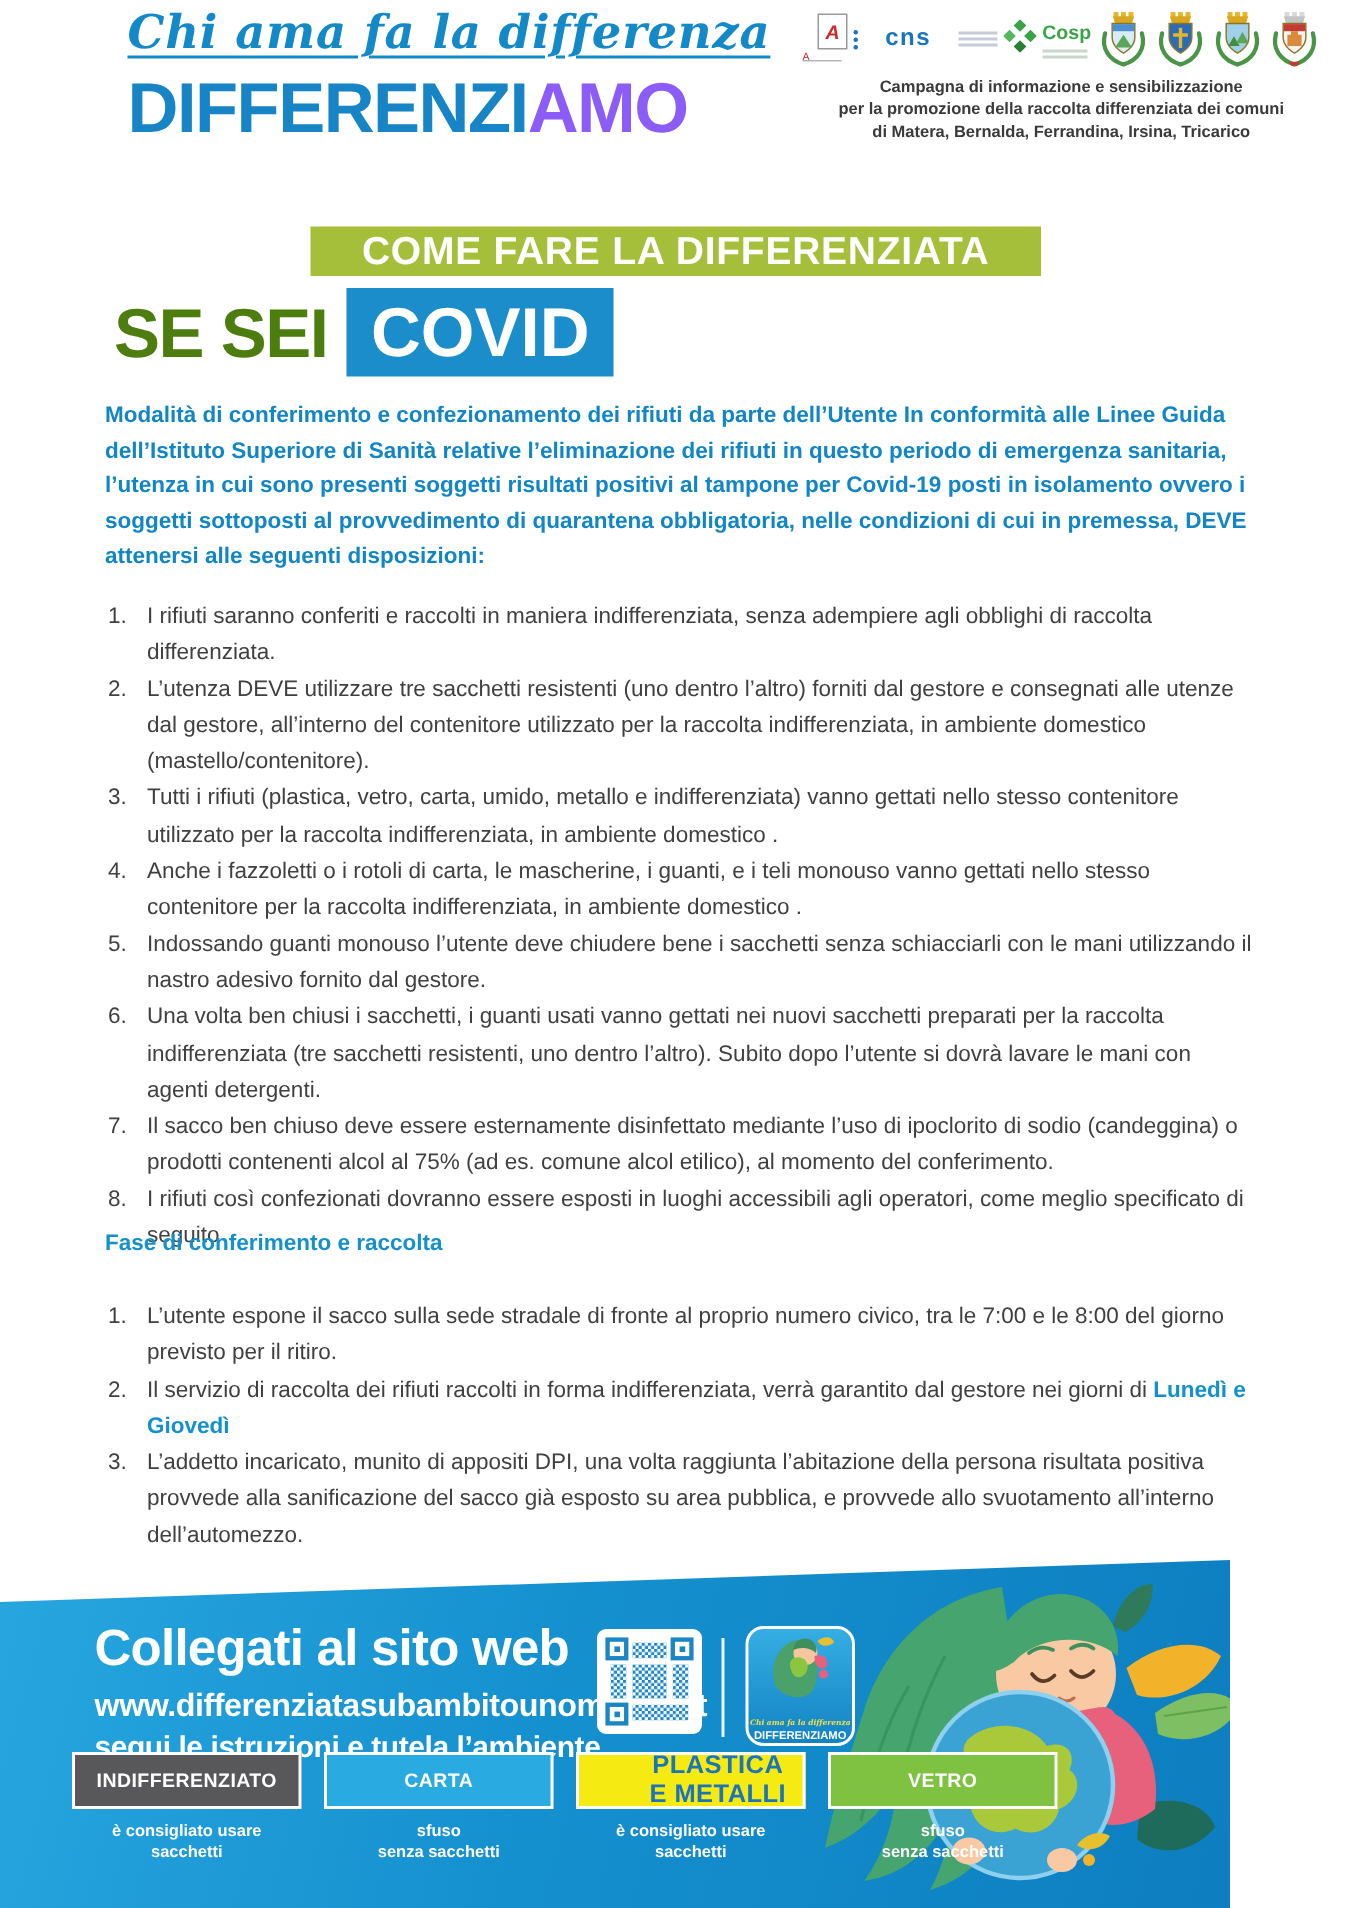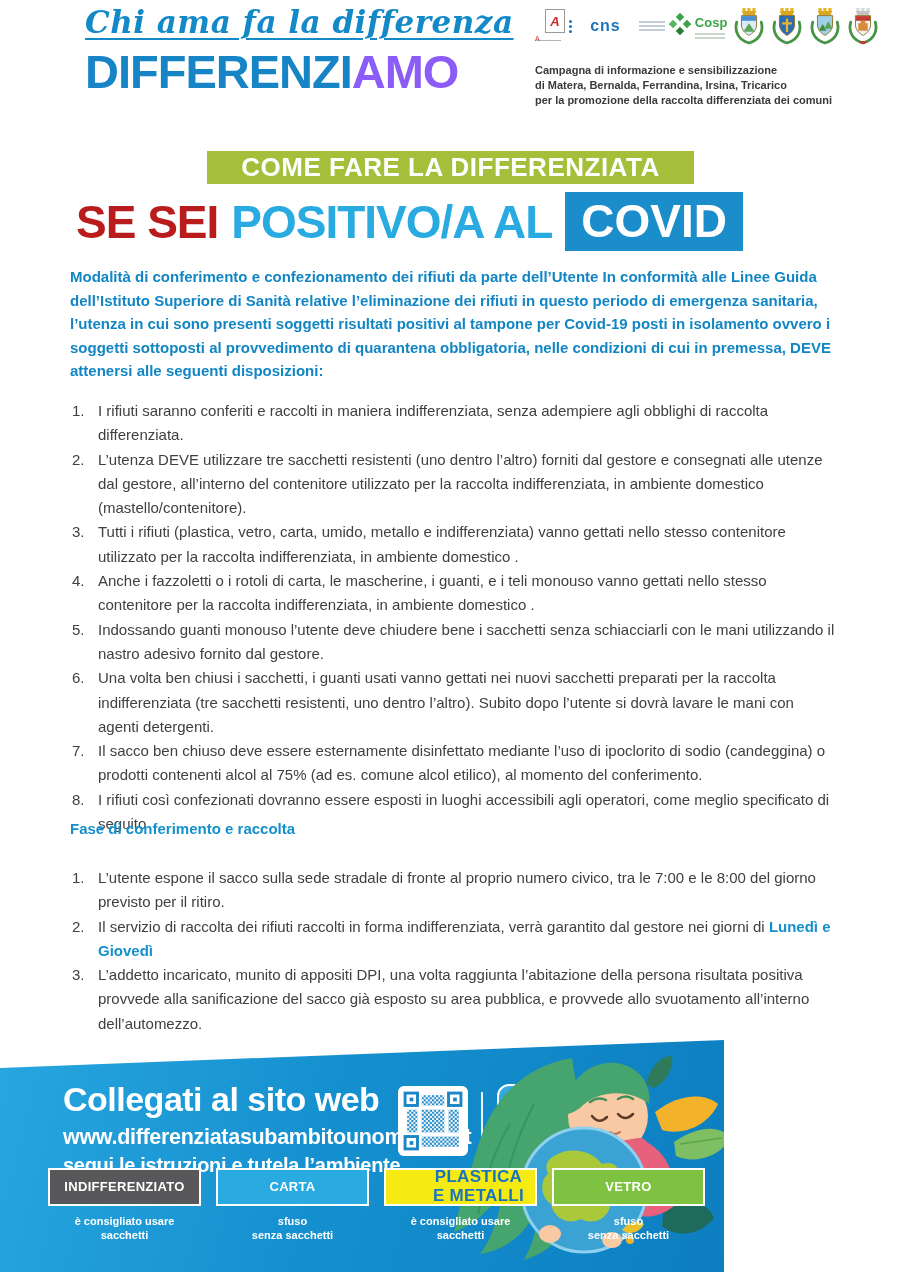--- a/index.html
+++ b/index.html
@@ -28,48 +28,48 @@
   .logo-cns { display:flex; align-items:center; gap:18px; }
   .cns-dots { display:flex; flex-direction:column; gap:2px; }
   .cns-dots i { width:3px; height:3px; background:#1b75bc; border-radius:50%; }
   .cns-text { color:#1b75bc; font-weight:bold; font-size:16px; letter-spacing:1px; }
   .cns-lines { display:flex; flex-direction:column; gap:2px; }
   .cns-lines i { width:26px; height:2px; background:#c4cdd6; }
   .logo-cosp { display:flex; align-items:flex-start; gap:4px; }
   .cosp-text { color:#3aa347; font-weight:bold; font-size:13px; line-height:1; }
   .cosp-sub { display:block; width:30px; height:2px; background:#c9d6c9; margin-top:2px; }
   .crest { display:block; }
-  .campaign { margin-top:16px; text-align:left; font-size:11px; font-weight:bold; color:#3a3a3a; line-height:1.35; }
+  .campaign { margin-top:4px; text-align:center; font-size:11px; font-weight:bold; color:#3a3a3a; line-height:1.35; }
 
   
   .banner-green {
     position:absolute; left:207px; top:151px; width:487px; height:33px;
     background:#a5bf3b; color:#ffffff; font-weight:bold; font-size:26px;
     display:flex; align-items:center; justify-content:center; letter-spacing:0.5px;
   }
   .title-line { position:absolute; left:76px; top:192px; width:760px; display:flex; align-items:center; gap:13px;
     font-weight:bold; font-size:46px; letter-spacing:-1px; line-height:1; white-space:nowrap; }
-  .t-dark { color:#b91c1c; }
+  .t-dark { color:#4d7c0f; }
   .t-light { color:#29abe2; }
   .covid-box { background:#1b8dca; color:#ffffff; padding:6px 16px 7px; letter-spacing:0; }
 
   
   .intro { position:absolute; left:70px; top:265px; width:764px;
     color:#1286c4; font-weight:bold; font-size:15px; line-height:23.5px; }
   .list { position:absolute; left:70px; width:766px; list-style:none; counter-reset:n;
     color:#404040; font-size:15px; line-height:24.3px; }
   .list li { counter-increment:n; position:relative; padding-left:28px; }
   .list li::before { content:counter(n)"."; position:absolute; left:2px; }
   .list-1 { top:399px; }
   .list-2 { top:866px; }
   .section-heading { position:absolute; left:70px; top:820px; color:#1490cb; font-weight:bold; font-size:15px; }
   .hl { color:#1490cb; font-weight:bold; }
 
   
-  .footer { position:absolute; left:0; top:1040px; width:724px; height:232px;
+  .footer { position:absolute; left:0; top:1040px; width:820px; height:232px;
     background:linear-gradient(105deg,#27a6df 0%, #1590cf 45%, #0d7ec0 100%);
     -webkit-clip-path:polygon(0 28px, 100% 0, 100% 232px, 0 232px);
     clip-path:polygon(0 28px, 100% 0, 100% 232px, 0 232px); }
   .f-text { position:absolute; left:63px; top:42px; color:#ffffff; }
   .f-heading { font-size:34px; font-weight:bold; letter-spacing:-0.5px; line-height:1.05; }
   .f-url { font-size:21.5px; font-weight:bold; margin-top:7px; letter-spacing:-0.3px; }
   .f-sub { font-size:20px; font-weight:bold; margin-top:4px; letter-spacing:-0.3px; }
 
   .qr { position:absolute; left:398px; top:46px; width:70px; height:70px; background:#ffffff; border-radius:6px; padding:5px; }
   .f-divider { position:absolute; left:481px; top:52px; width:2px; height:66px; background:rgba(255,255,255,0.9); }
@@ -169,30 +169,29 @@
           <path d="M10.5 4 h15 l-1.5 5 h-12 z" fill="#c4c4c4"></path>
           <path d="M10 9 h16 v10 c0 7 -8 11 -8 11 s-8 -4 -8 -11 z" fill="#f3f3f3" stroke="#8a7426" stroke-width="1"></path>
           <rect x="10.5" y="9.5" width="15" height="5" fill="#c23a32"></rect>
           <rect x="13" y="17" width="10" height="8" fill="#d98a3a"></rect>
             <rect x="15.5" y="14.5" width="5" height="3" fill="#d98a3a"></rect>
           <path d="M14 36 h8 l-2 3 h-4 z" fill="#c23a32"></path>
         </svg>
       </div>
       <div class="campaign">
         <div>Campagna di informazione e sensibilizzazione</div>
+        <div>per la promozione della raccolta differenziata dei comuni</div>
         <div>di Matera, Bernalda, Ferrandina, Irsina, Tricarico</div>
-        <div>per la promozione della raccolta differenziata dei comuni</div>
       </div>
     </div>
   </header>
 
   <div class="banner-green">COME FARE LA DIFFERENZIATA</div>
   <div class="title-line">
     <span class="t-dark">SE SEI</span>
-    <span class="t-light">POSITIVO/A AL</span>
     <span class="covid-box">COVID</span>
   </div>
 
   <p class="intro">Modalità di conferimento e confezionamento dei rifiuti da parte dell’Utente In conformità alle Linee Guida dell’Istituto Superiore di Sanità relative l’eliminazione dei rifiuti in questo periodo di emergenza sanitaria, l’utenza in cui sono presenti soggetti risultati positivi al tampone per Covid-19 posti in isolamento ovvero i soggetti sottoposti al provvedimento di quarantena obbligatoria, nelle condizioni di cui in premessa, DEVE attenersi alle seguenti disposizioni:</p>
 
   <ol class="list list-1">
     <li><span>I rifiuti saranno conferiti e raccolti in maniera indifferenziata, senza adempiere agli obblighi di raccolta differenziata.</span></li>
     <li><span>L’utenza DEVE utilizzare tre sacchetti resistenti (uno dentro l’altro) forniti dal gestore e consegnati alle utenze dal gestore, all’interno del contenitore utilizzato per la raccolta indifferenziata, in ambiente domestico (mastello/contenitore).</span></li>
     <li><span>Tutti i rifiuti (plastica, vetro, carta, umido, metallo e indifferenziata) vanno gettati nello stesso contenitore utilizzato per la raccolta indifferenziata, in ambiente domestico .</span></li>
     <li><span>Anche i fazzoletti o i rotoli di carta, le mascherine, i guanti, e i teli monouso vanno gettati nello stesso contenitore per la raccolta indifferenziata, in ambiente domestico .</span></li>

